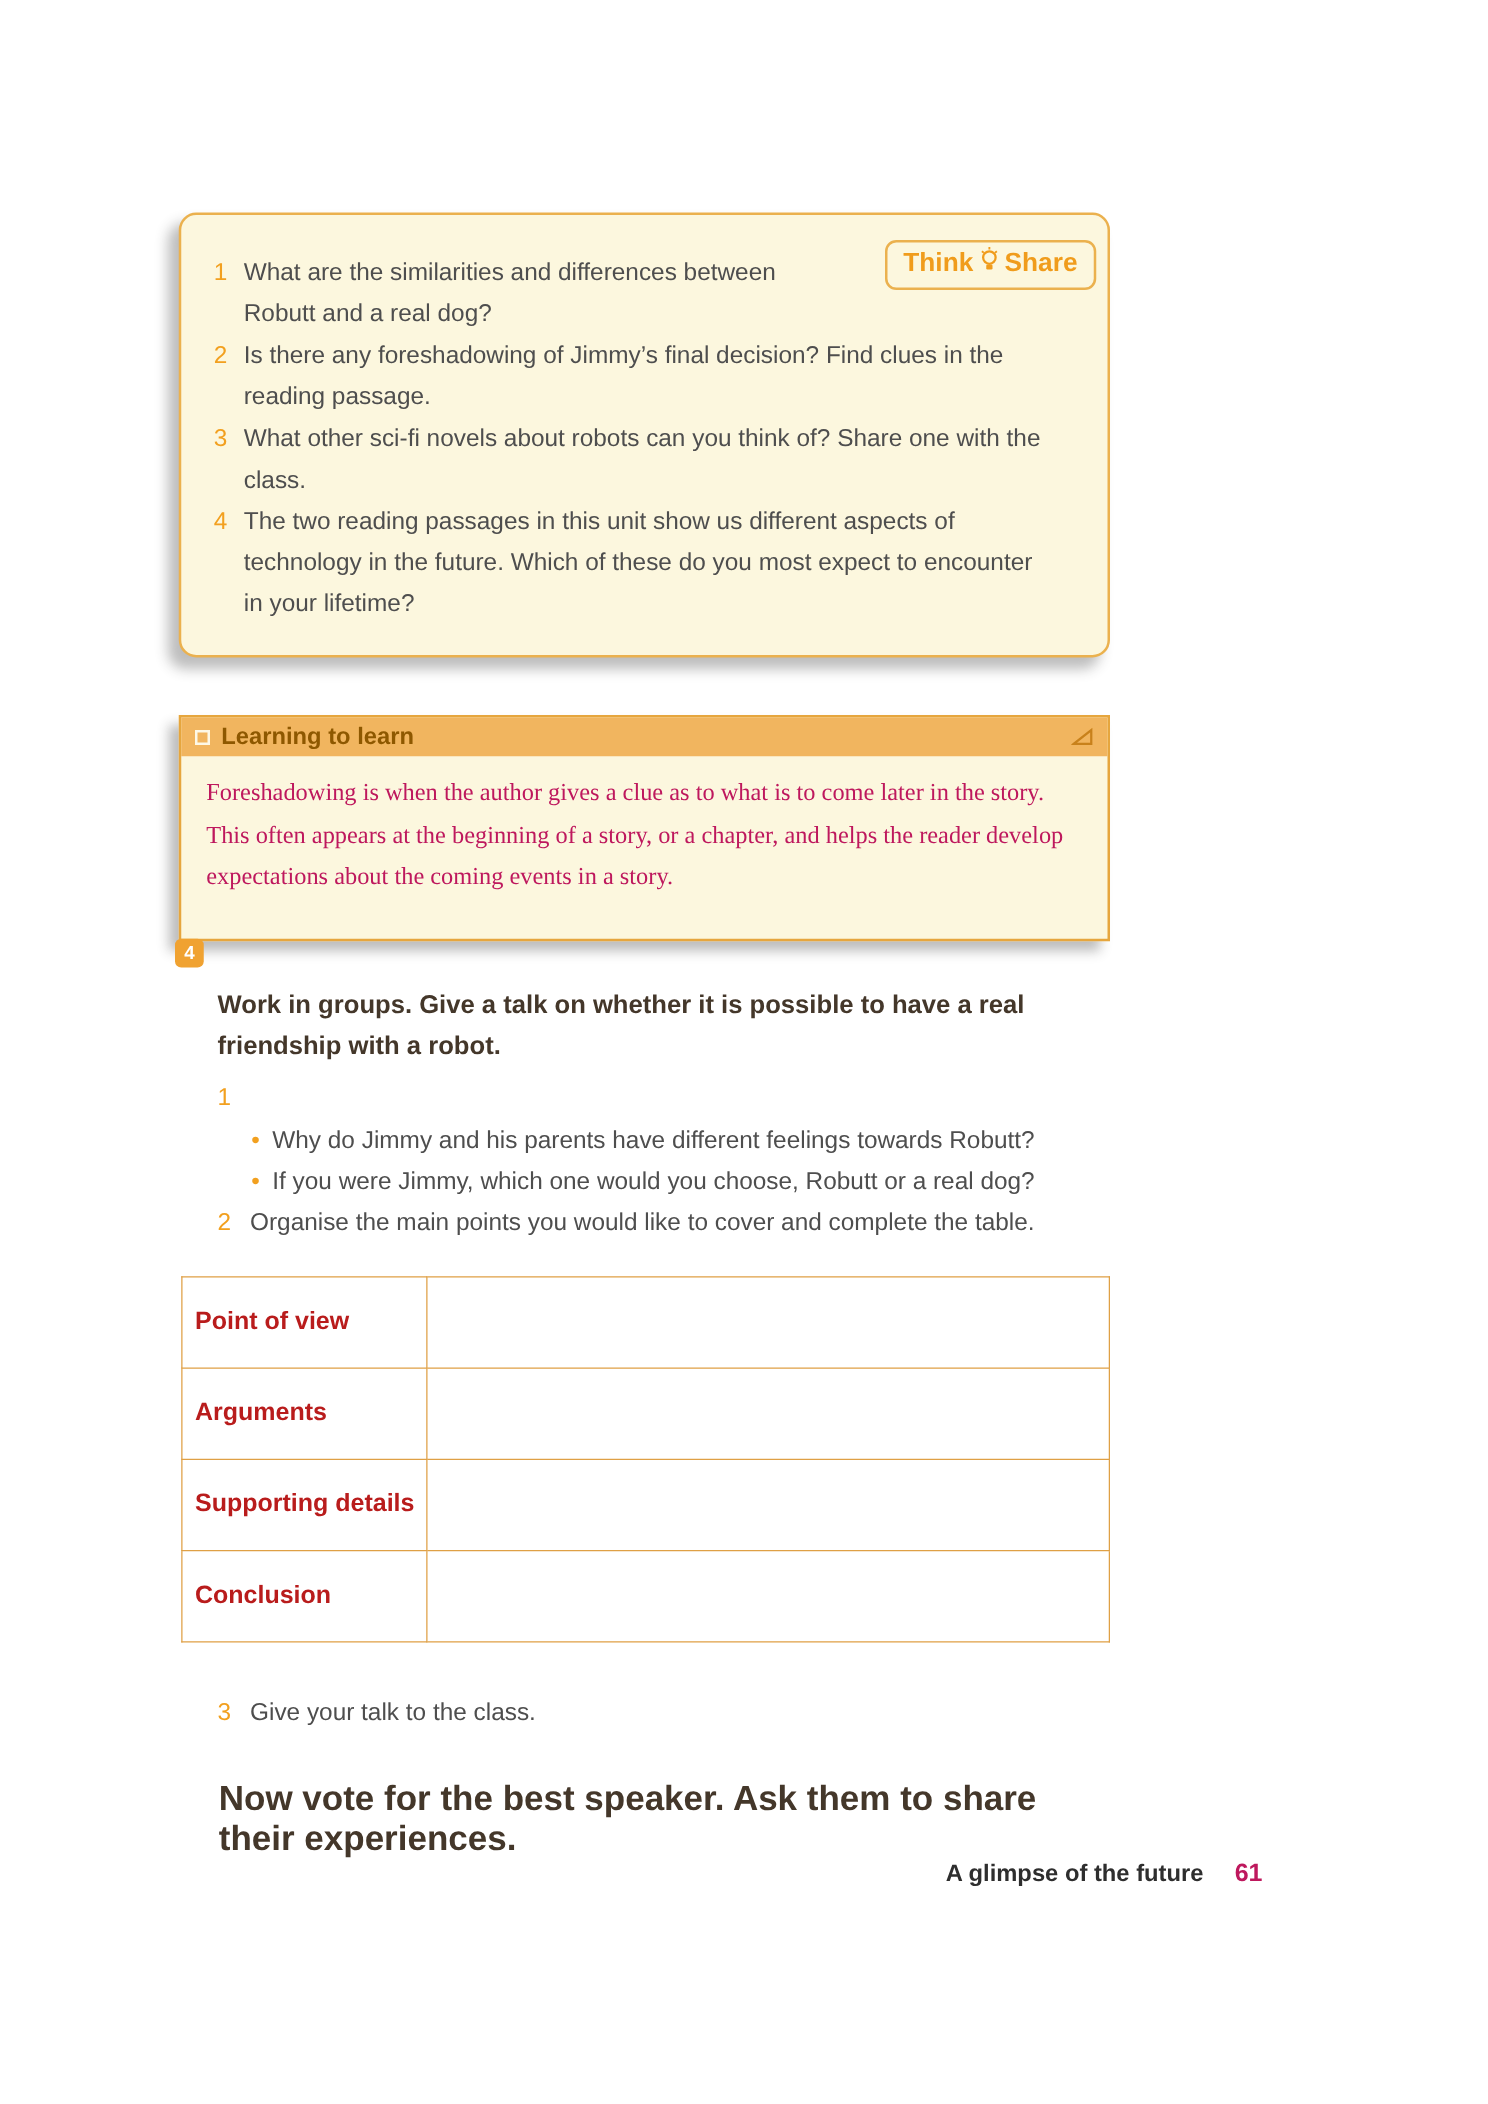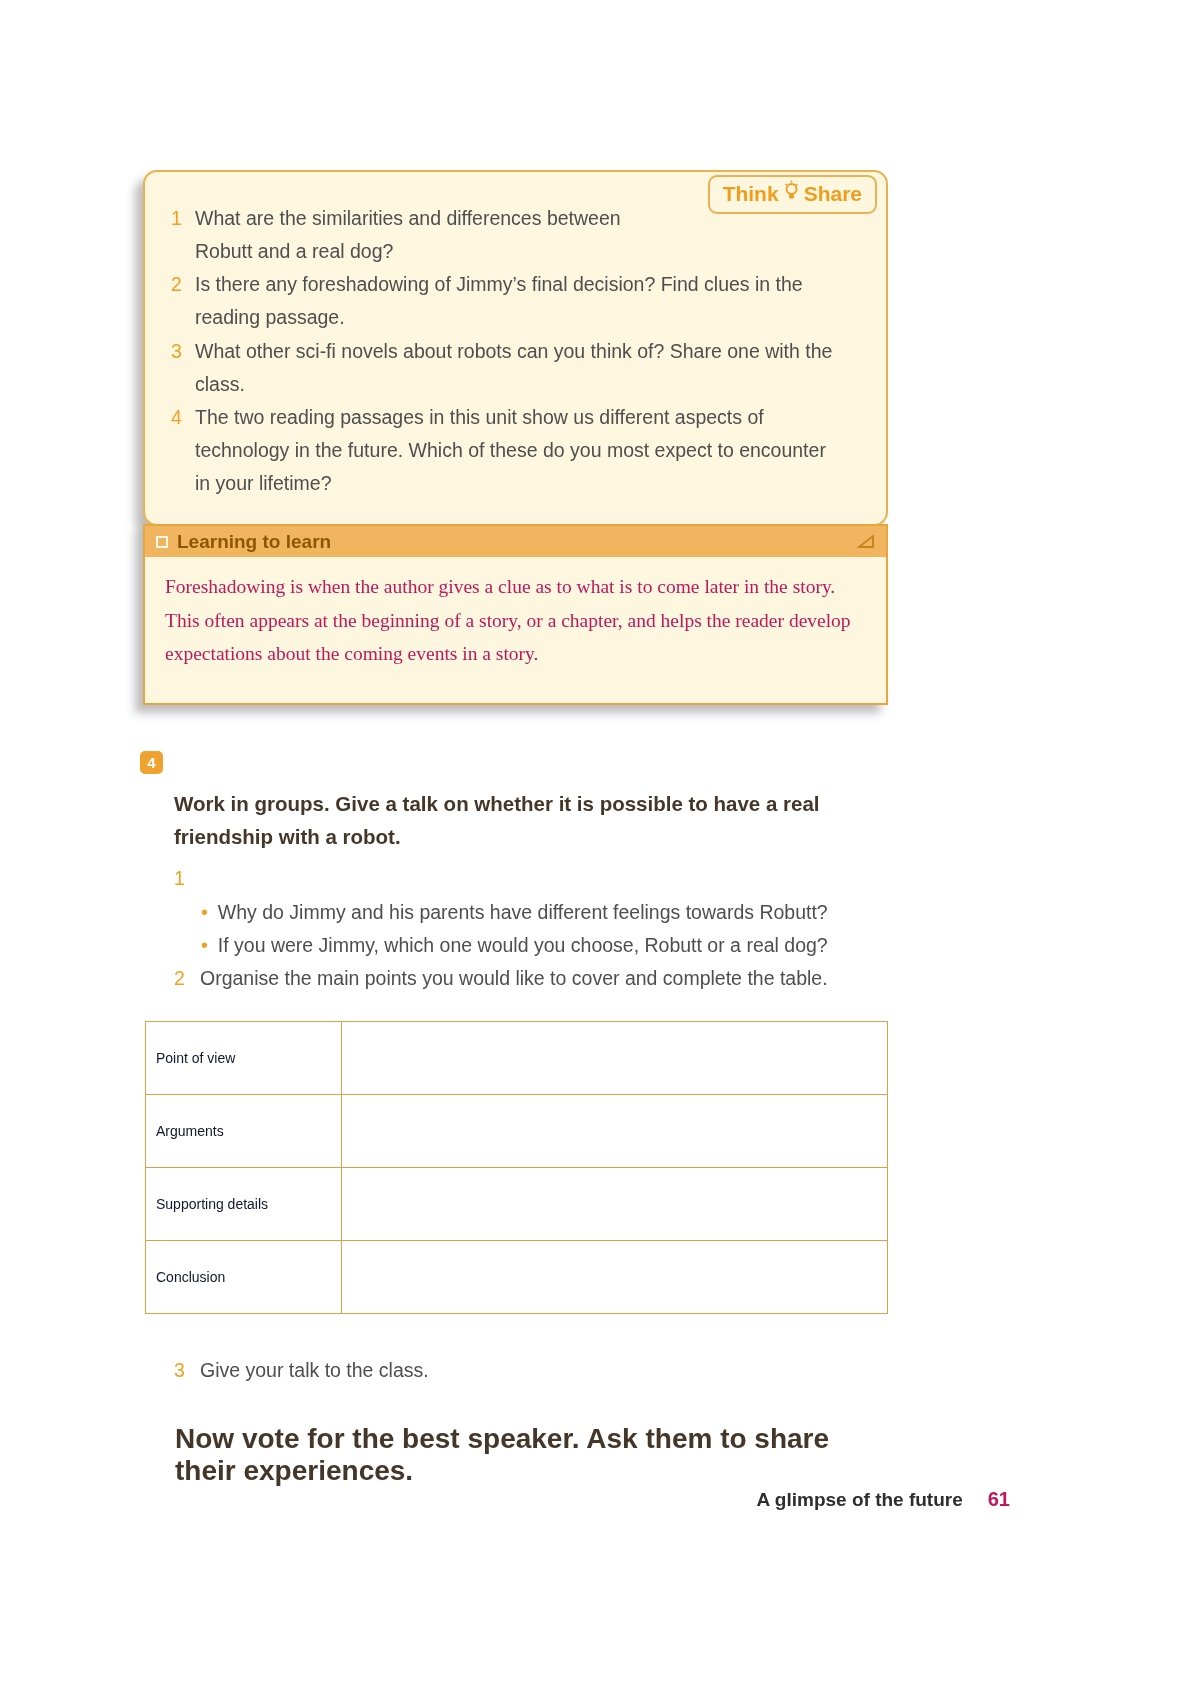--- a/index.html
+++ b/index.html
@@ -15,36 +15,36 @@
   
   .ts-box {
     position: absolute; left: 143px; top: 170px; width: 745px; min-height: 348px;
     background: #FCF7DE;
     border: 2px solid #EBB14E;
     border-radius: 14px;
     box-shadow: -8px 9px 10px rgba(50,50,50,0.32);
     padding: 30px 28px 24px 26px;
   }
   .ts-badge {
-    position: absolute; top: 3px; right: 9px;
+    position: absolute; top: 20px; right: 9px;
     border: 2px solid #EBB14E; border-radius: 9px;
     background: #FCF7DE;
     padding: 3px 13px 5px 13px;
     display: flex; align-items: center; gap: 5px;
     color: #F09C1C; font-weight: bold; font-size: 21px;
   }
   .q-list { list-style: none; }
   .q-item { display: flex; gap: 10px; font-size: 19.5px; line-height: 1.7; color: #4e4e4e; }
   .q-num { color: #F2A01F; min-width: 14px; flex: 0 0 auto; }
   .q-text { max-width: 650px; }
   .q-item.first .q-text { max-width: 480px; }
 
   
   .ltl-box {
-    position: absolute; left: 143px; top: 524px; width: 745px;
+    position: absolute; left: 143px; top: 572px; width: 745px;
     background: #FCF7DE;
     border: 2px solid #E6A63E;
     box-shadow: -8px 8px 9px rgba(50,50,50,0.32);
   }
   .ltl-header {
     height: 31px; background: #F1B55F;
     display: flex; align-items: center; gap: 9px;
     padding: 0 11px;
   }
   .ltl-check { width: 12px; height: 12px; border: 2px solid #FDF8E6; flex: 0 0 auto; }
@@ -82,21 +82,21 @@
     border-collapse: collapse;
   }
   .pv-table td {
     border: 1px solid #DFA045;
     height: 73px;
     vertical-align: middle;
   }
   .pv-table td.label-cell {
     width: 196px;
     padding-left: 10px;
-    color: #0f172a; font-weight: normal; font-size: 14px;
+    color: #b91c1c; font-weight: bold; font-size: 20px;
   }
   .step-3 { margin-top: 40px; }
   .vote-line {
     margin: 36px 0 0 35px;
     font-weight: bold; font-size: 28px; color: #44372A;
   }
 
   
   .footer {
     position: absolute; top: 1488px; left: 0; width: 1010px;

